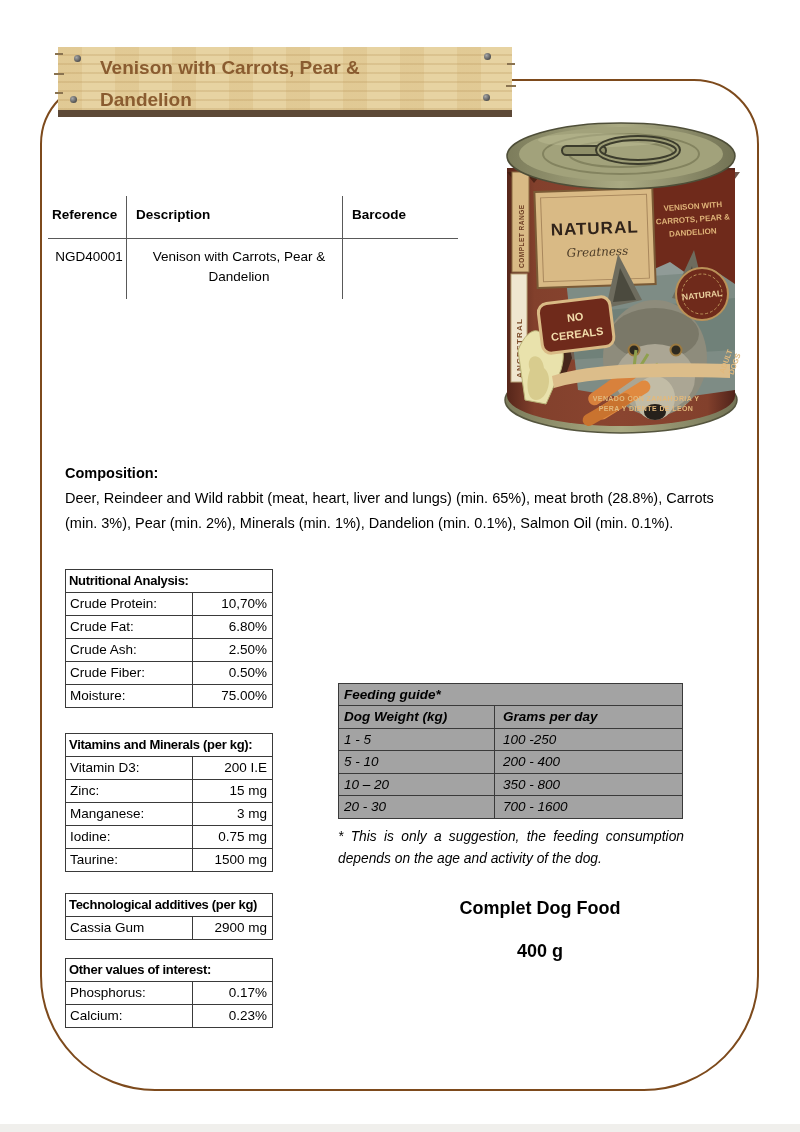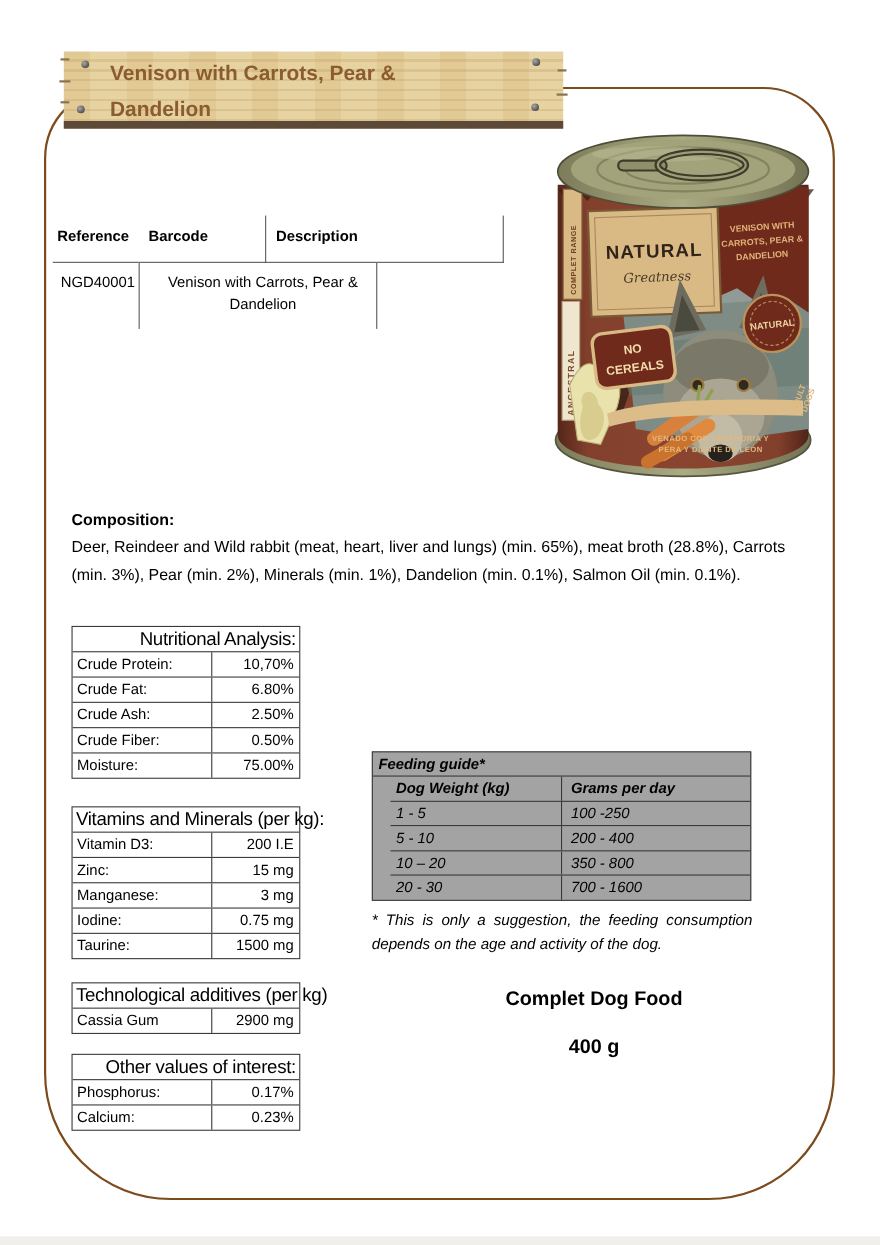--- a/index.html
+++ b/index.html
@@ -34,35 +34,35 @@
   .c1{width:74px;padding-left:4px;}
   .c2{width:206px;padding-left:9px;border-left:1.5px solid #595959;border-right:1.5px solid #595959;}
   .c3{flex:1;padding-left:9px;}
 
   
   .comp{position:absolute;left:65px;top:461px;width:660px;font-size:14.5px;line-height:25px;}
   .comp-h{font-weight:bold;}
 
   
   .st{position:absolute;border:1.5px solid #3a3a3a;font-size:13.5px;background:#fff;width:206px;}
-  .st .t{font-weight:normal;font-size:17px;letter-spacing:-0.3px;white-space:nowrap;
-         padding:0 3px;height:22px;line-height:22px;border-bottom:1.5px solid #3a3a3a;text-align:right;}
+  .st .t{font-weight:bold;font-size:13px;letter-spacing:-0.3px;white-space:nowrap;
+         padding:0 3px;height:22px;line-height:22px;border-bottom:1.5px solid #3a3a3a;}
   .st .r{display:flex;height:22px;line-height:22px;border-bottom:1.5px solid #3a3a3a;}
   .st .r:last-child{border-bottom:none;}
   .st .l{width:122px;padding-left:4px;border-right:1.5px solid #3a3a3a;white-space:nowrap;}
   .st .v{flex:1;text-align:right;padding-right:5px;}
   .st-nut{left:65px;top:569px;}
   .st-vit{left:65px;top:733px;}
   .st-tech{left:65px;top:893px;}
   .st-other{left:65px;top:958px;}
 
   
   .ft{position:absolute;left:338px;top:683px;width:343px;border:1.5px solid #3a3a3a;font-size:13.5px;background:#a3a3a3;font-style:italic;}
   .ft .t{font-weight:bold;padding:0 5px;height:21px;line-height:21px;border-bottom:1.5px solid #3a3a3a;}
-  .ft .r{display:flex;height:21.5px;line-height:21.5px;border-bottom:1.5px solid #3a3a3a;margin-left:16px;}
+  .ft .r{display:flex;height:21.5px;line-height:21.5px;border-bottom:1.5px solid #3a3a3a;}
   .ft .r:last-child{border-bottom:none;}
   .ft .hr{font-weight:bold;}
   .ft .cA{width:150px;padding-left:5px;border-right:1.5px solid #3a3a3a;}
   .ft .cB{flex:1;padding-left:8px;}
 
   .note{position:absolute;left:338px;top:826px;width:346px;font-size:13.8px;line-height:22px;font-style:italic;}
   .note .j{text-align:justify;text-align-last:justify;}
 
   .ptitle{position:absolute;left:360px;top:898px;width:360px;text-align:center;
           font-size:18px;font-weight:bold;}
@@ -91,22 +91,22 @@
     <div class="notch" style="left:-3px;top:6px;width:8px;"></div>
     <div class="notch" style="left:-4px;top:26px;width:10px;"></div>
     <div class="notch" style="left:-3px;top:45px;width:8px;"></div>
     <div class="notch" style="right:-3px;top:16px;width:8px;"></div>
     <div class="notch" style="right:-4px;top:38px;width:10px;"></div>
   </div>
 
   <div class="ref">
     <div class="ref-head">
       <div class="cell c1">Reference</div>
+      <div class="cell c2">Description</div>
       <div class="cell c3">Barcode</div>
-      <div class="cell c2">Description</div>
     </div>
     <div class="ref-row">
       <div class="cell c1">NGD40001</div>
       <div class="cell c2">
         <span style="display:block">Venison with Carrots, Pear &amp;</span>
         <span style="display:block">Dandelion</span>
       </div>
     </div>
   </div>
 

